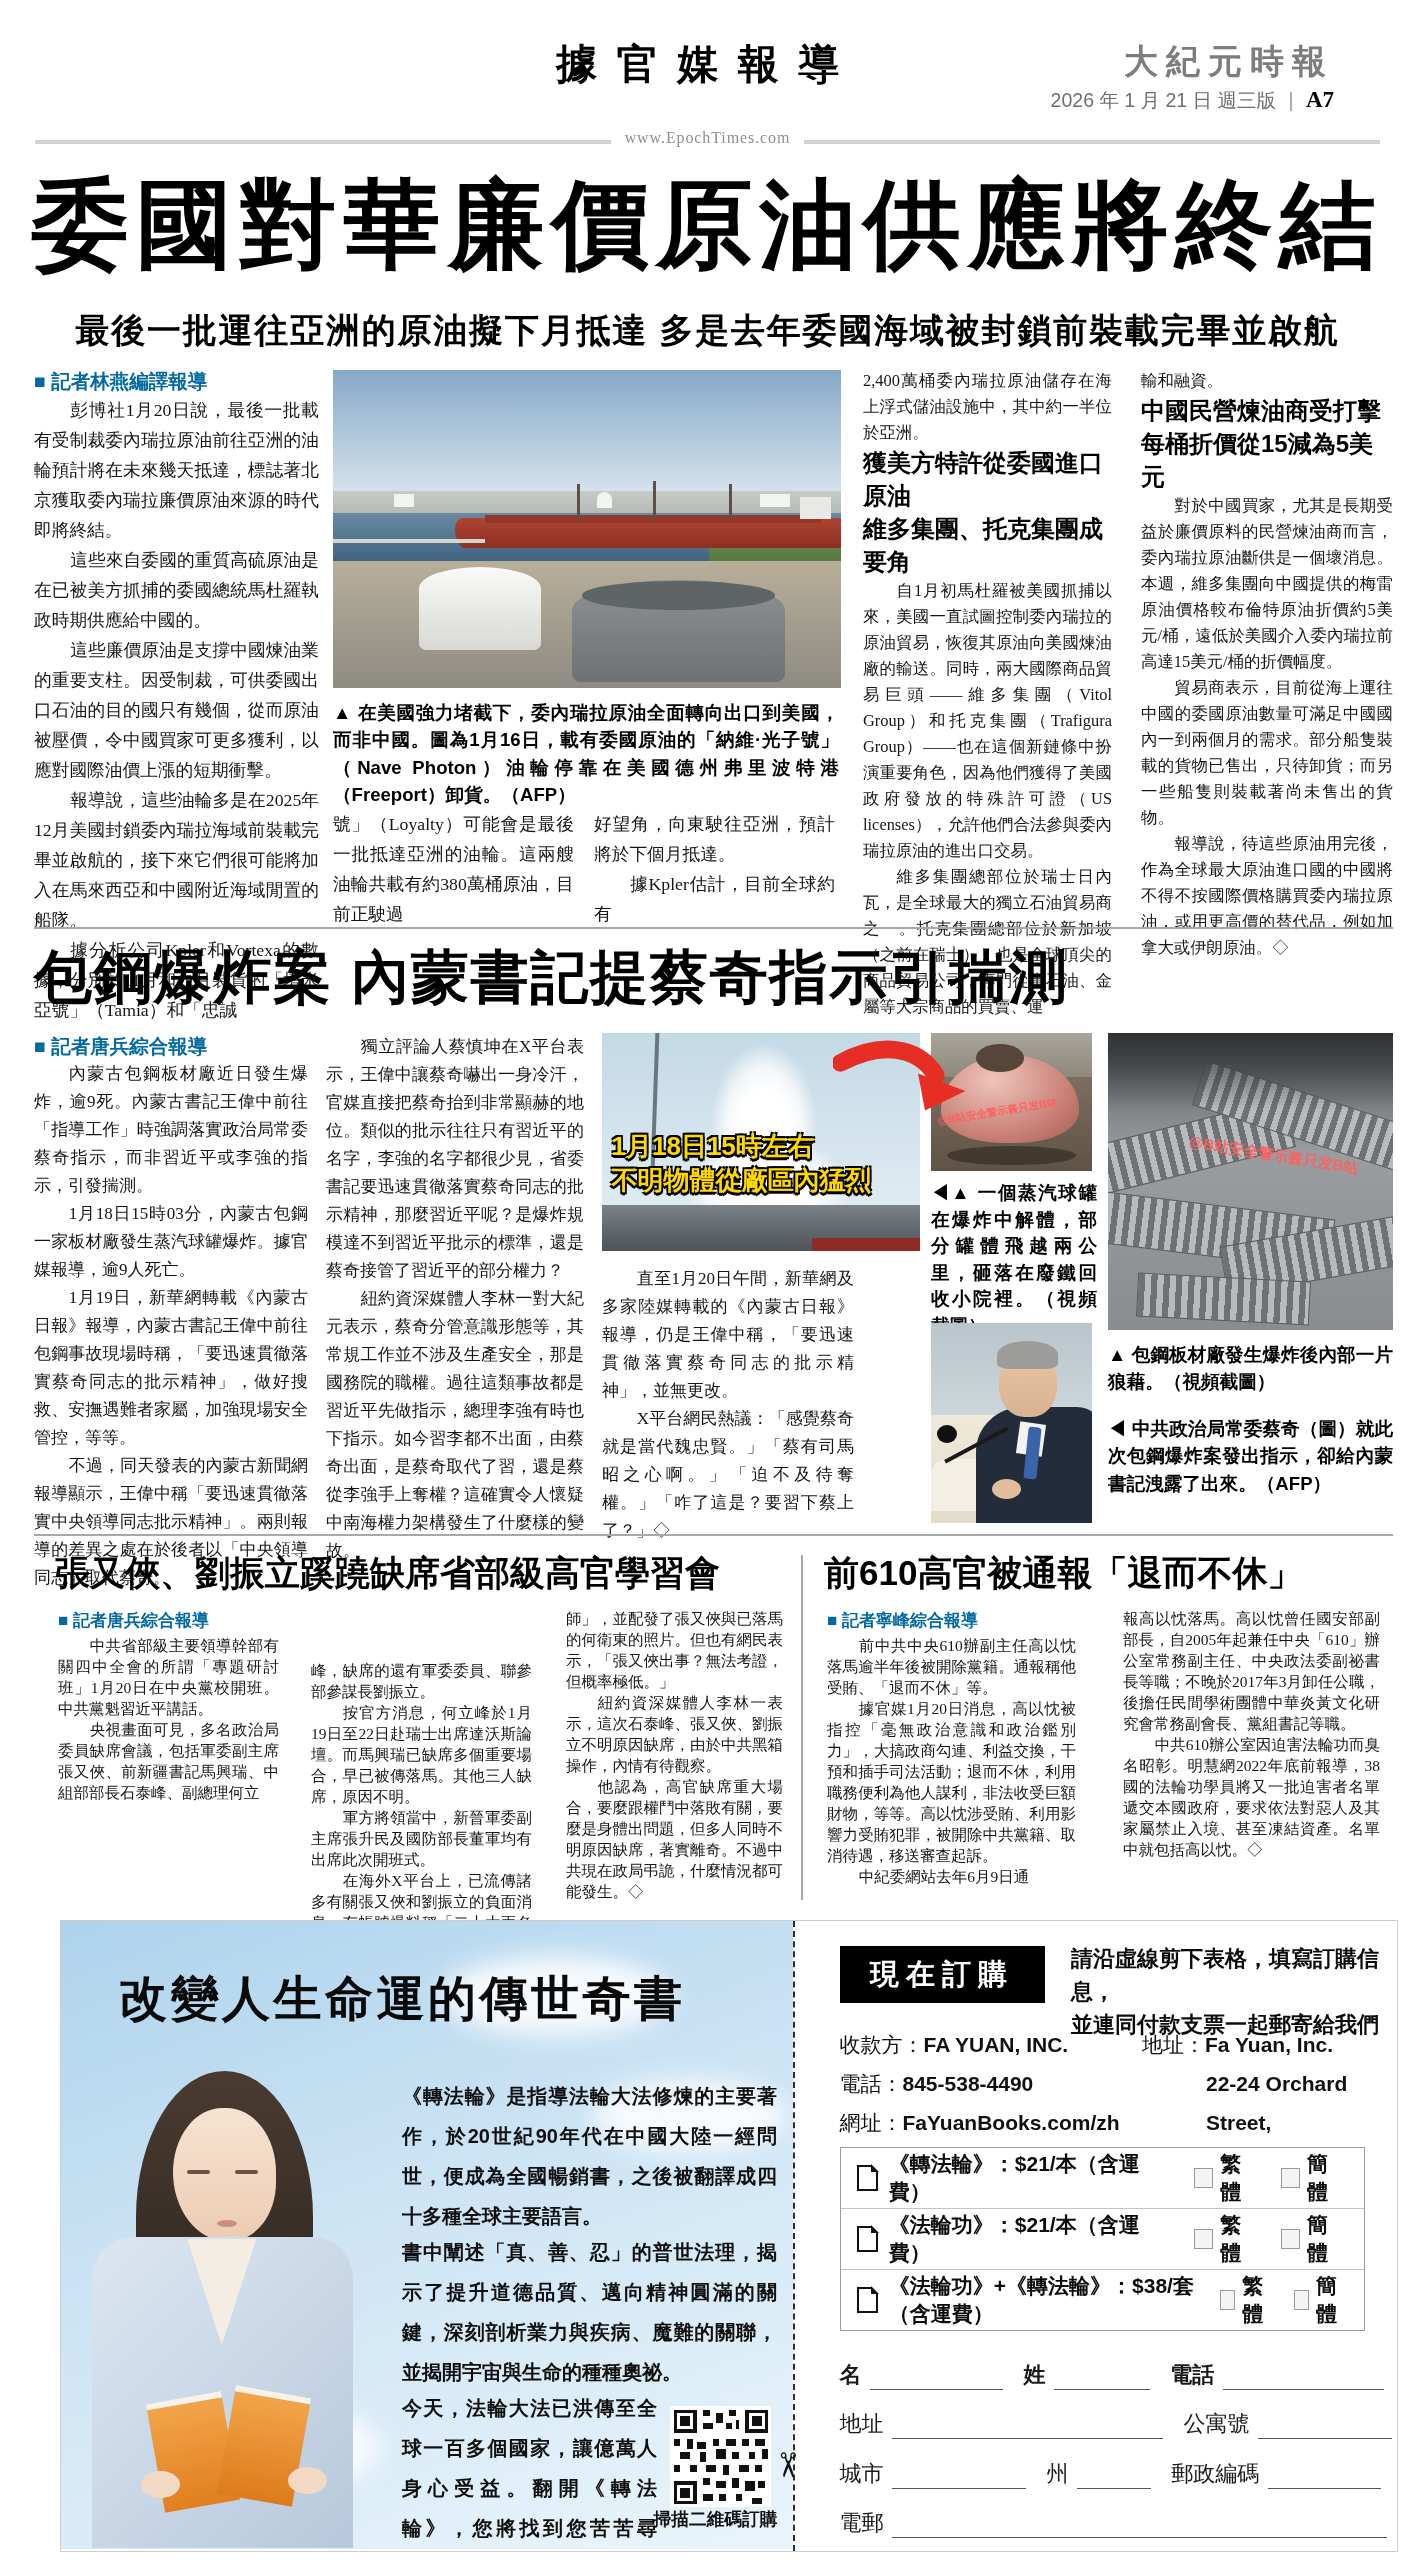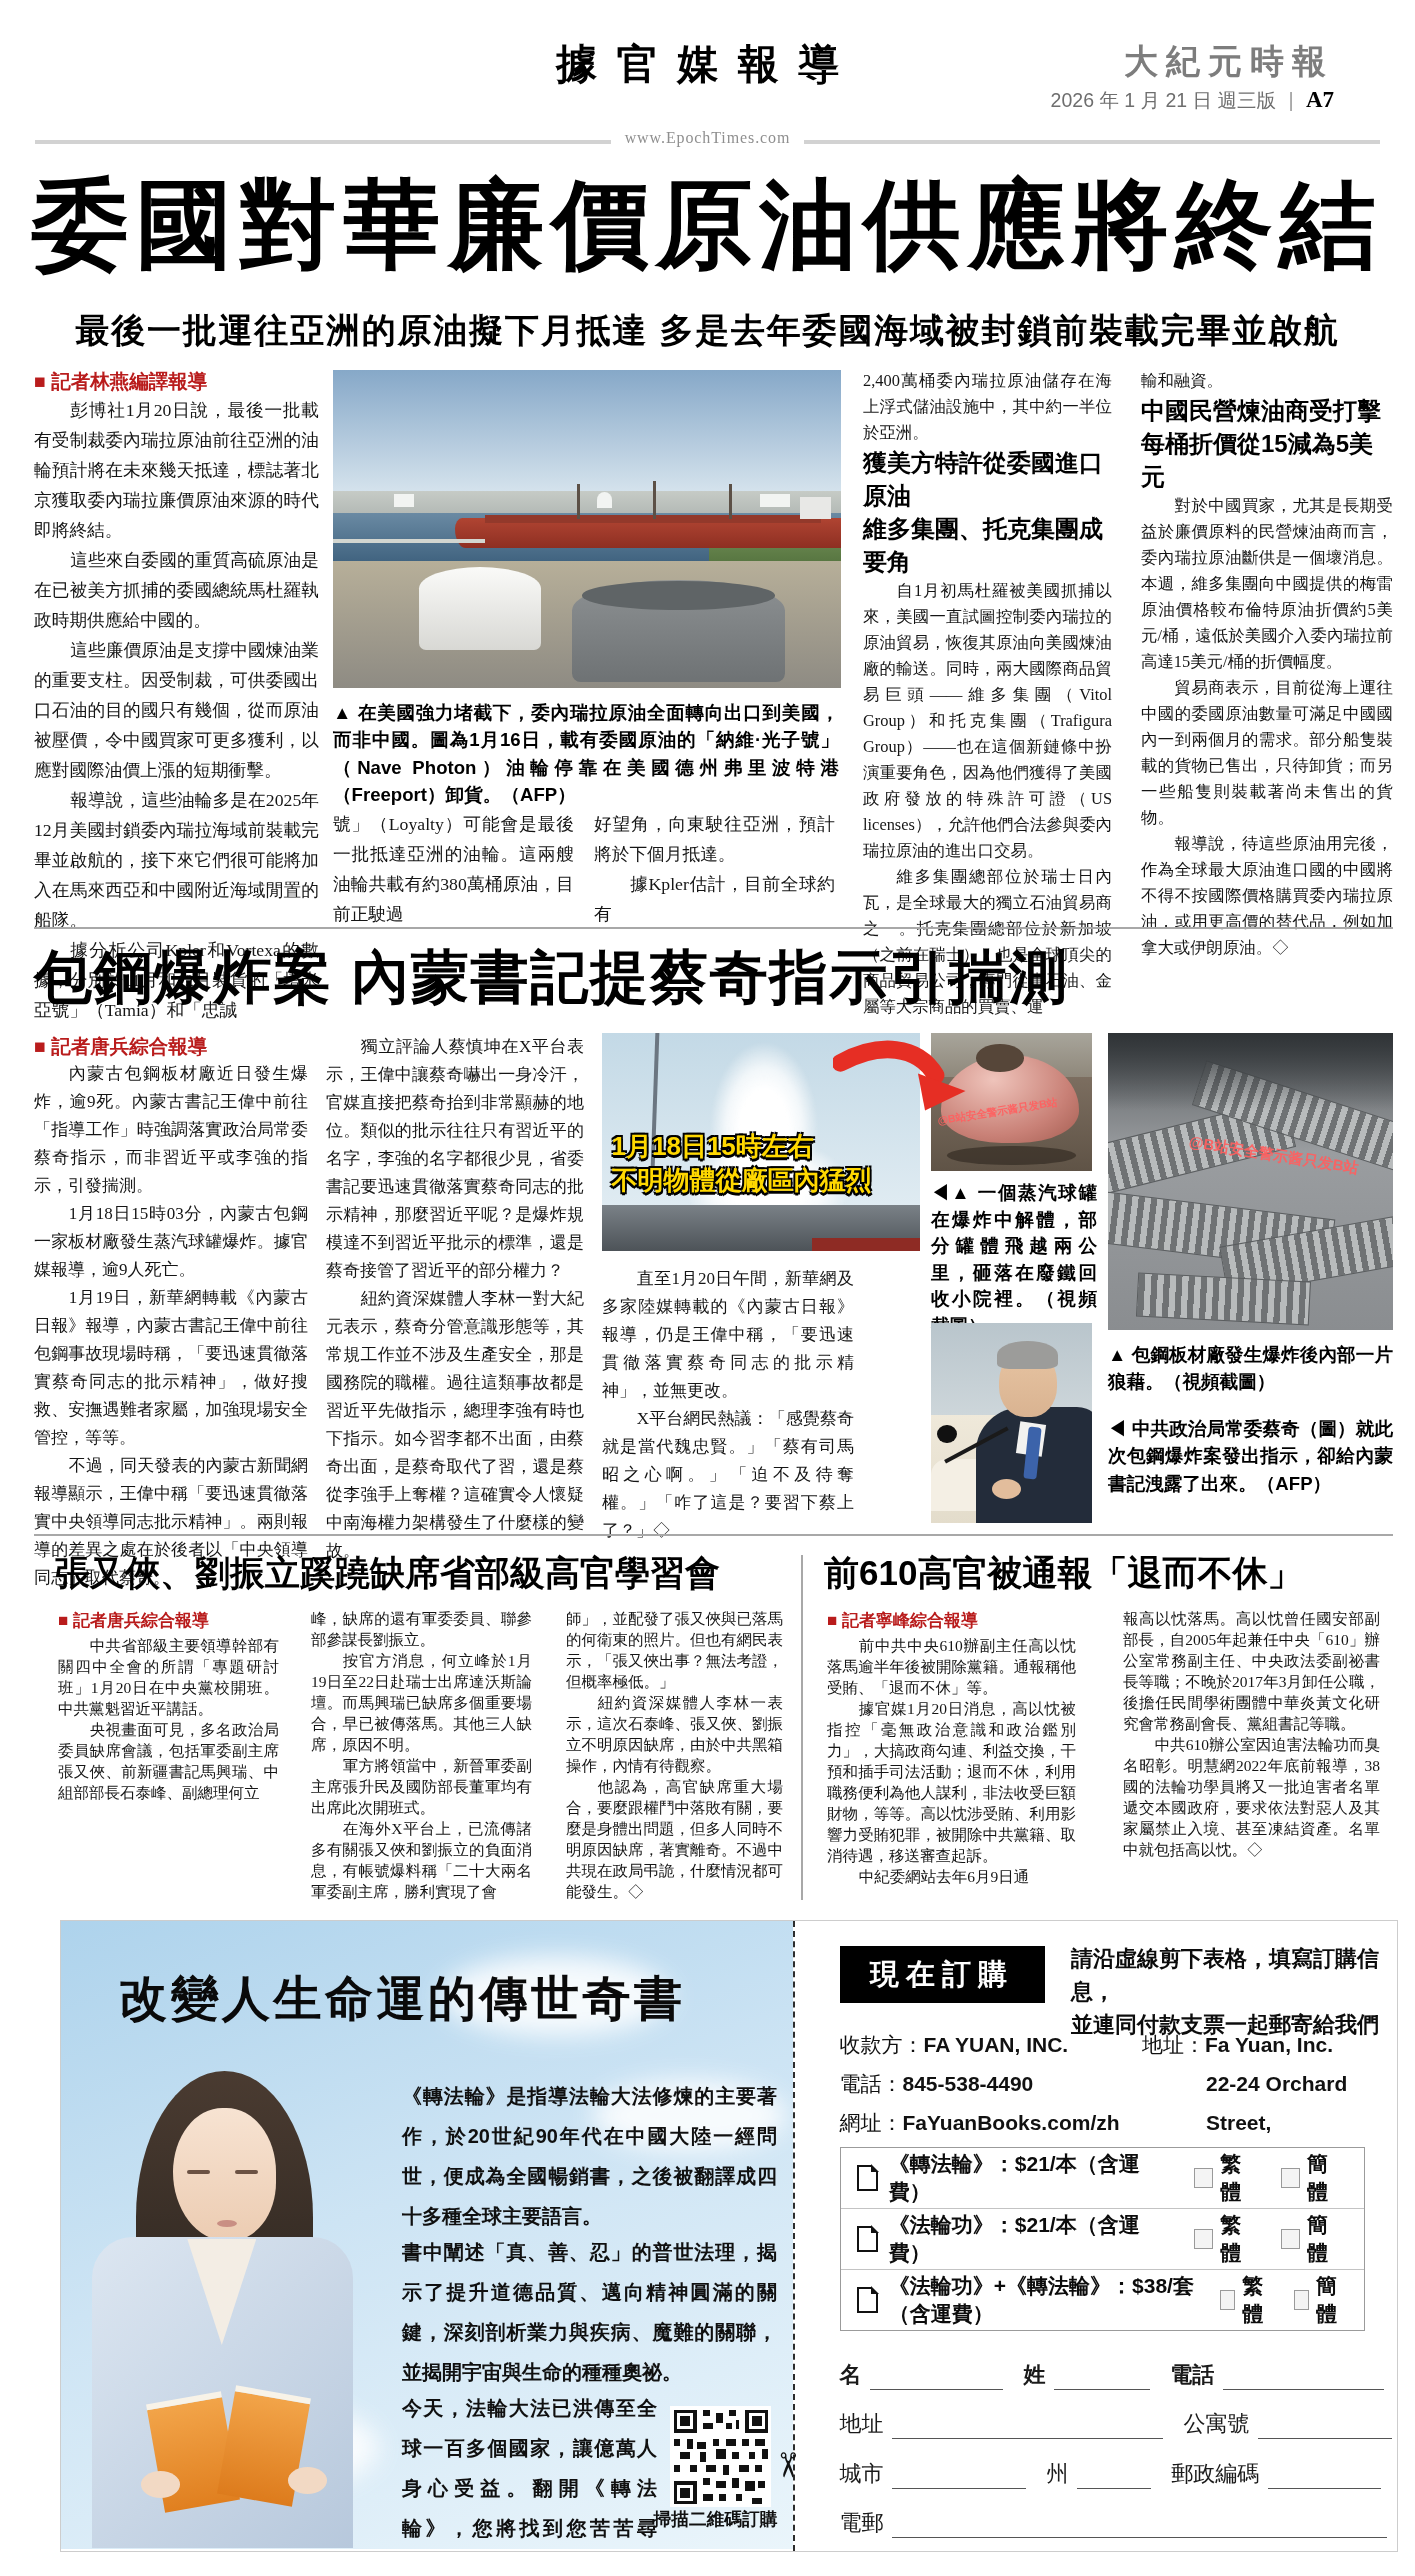--- a/index.html
+++ b/index.html
@@ -29,21 +29,21 @@
 
   
   .col{text-align:justify;}
   .col p{margin:0;text-indent:2.05em;}
   .col p.noind{text-indent:0;}
   .fs20{font-size:17.7px;line-height:30px;}
   .fs19{font-size:17px;line-height:28px;}
   .fs185{font-size:16.4px;line-height:26px;}
   .fs17{font-size:15.5px;line-height:21px;}
   .byline{font-family:"Liberation Sans",sans-serif;font-weight:bold;font-size:19.5px;line-height:26.5px;
-    margin:0 0 7px 0;text-indent:0 !important;text-align:left;color:#b91c1c;}
+    margin:0 0 7px 0;text-indent:0 !important;text-align:left;color:#0369a1;}
   .subhead{font-family:"Liberation Sans",sans-serif;font-weight:900;font-size:24px;line-height:33px;
     margin:12.4px 0 8.8px 0;text-indent:0 !important;text-align:left;color:#000;}
   .caption{font-family:"Liberation Sans",sans-serif;font-weight:bold;text-align:justify;color:#000;}
   .cap21{font-size:18.6px;line-height:27.4px;}
   .hr{height:1.8px;background:#a8a8a8;}
   .vr{width:1.8px;background:#a8a8a8;}
 
   
   .ph{overflow:hidden;background:#cfd8de;}
   .ph>div{position:absolute;}
@@ -287,21 +287,21 @@
 
   <div class="abs hr" style="left:34px;right:22px;top:1534px;"></div>
 
   <div class="abs h3">張又俠、劉振立蹊蹺缺席省部級高官學習會</div>
 
   <div class="abs col fs17" style="left:58px;top:1608px;width:221px;">
     <p class="byline" style="font-size:17px;">■ 記者唐兵綜合報導</p>
     <p>中共省部級主要領導幹部有關四中全會的所謂「專題研討班」1月20日在中央黨校開班。中共黨魁習近平講話。</p>
     <p>央視畫面可見，多名政治局委員缺席會議，包括軍委副主席張又俠、前新疆書記馬興瑞、中組部部長石泰峰、副總理何立</p>
   </div>
-  <div class="abs col fs17" style="left:311px;top:1608px;width:221px;">
+  <div class="abs col fs17" style="left:311px;top:1660px;width:221px;">
     <p class="noind">峰，缺席的還有軍委委員、聯參部參謀長劉振立。</p>
     <p>按官方消息，何立峰於1月19日至22日赴瑞士出席達沃斯論壇。而馬興瑞已缺席多個重要場合，早已被傳落馬。其他三人缺席，原因不明。</p>
     <p>軍方將領當中，新晉軍委副主席張升民及國防部長董軍均有出席此次開班式。</p>
     <p>在海外X平台上，已流傳諸多有關張又俠和劉振立的負面消息，有帳號爆料稱「二十大兩名軍委副主席，勝利實現了會</p>
   </div>
   <div class="abs col fs17" style="left:566px;top:1608px;width:217px;">
     <p class="noind">師」，並配發了張又俠與已落馬的何衛東的照片。但也有網民表示，「張又俠出事？無法考證，但概率極低。」</p>
     <p>紐約資深媒體人李林一表示，這次石泰峰、張又俠、劉振立不明原因缺席，由於中共黑箱操作，內情有待觀察。</p>
     <p>他認為，高官缺席重大場合，要麼跟權鬥中落敗有關，要麼是身體出問題，但多人同時不明原因缺席，著實離奇。不過中共現在政局弔詭，什麼情況都可能發生。◇</p>
   </div>

